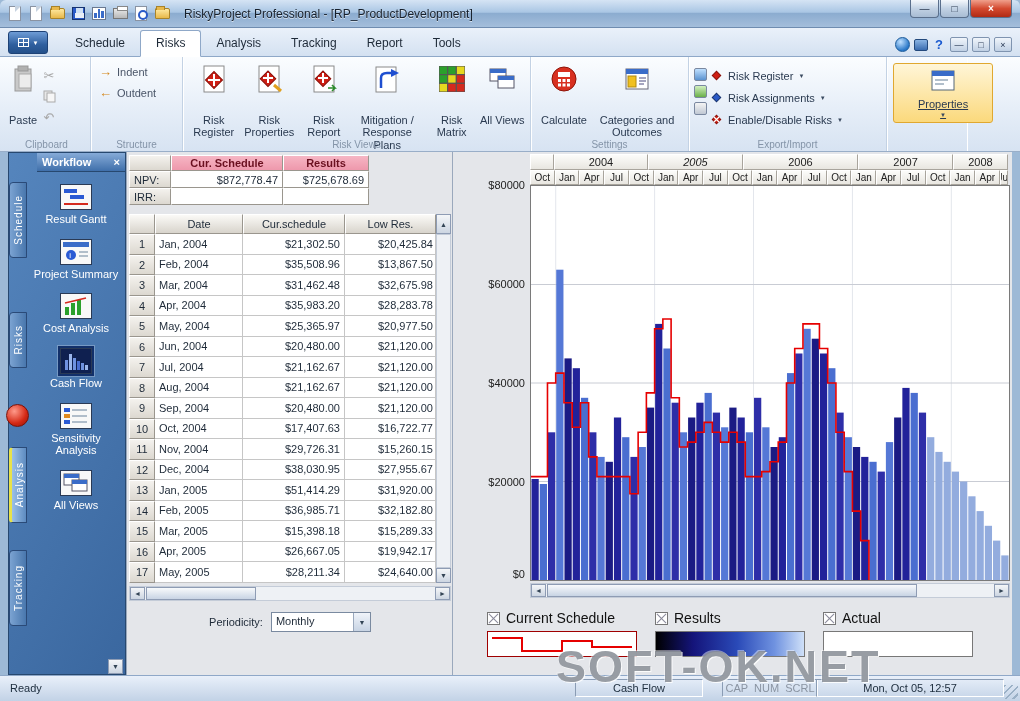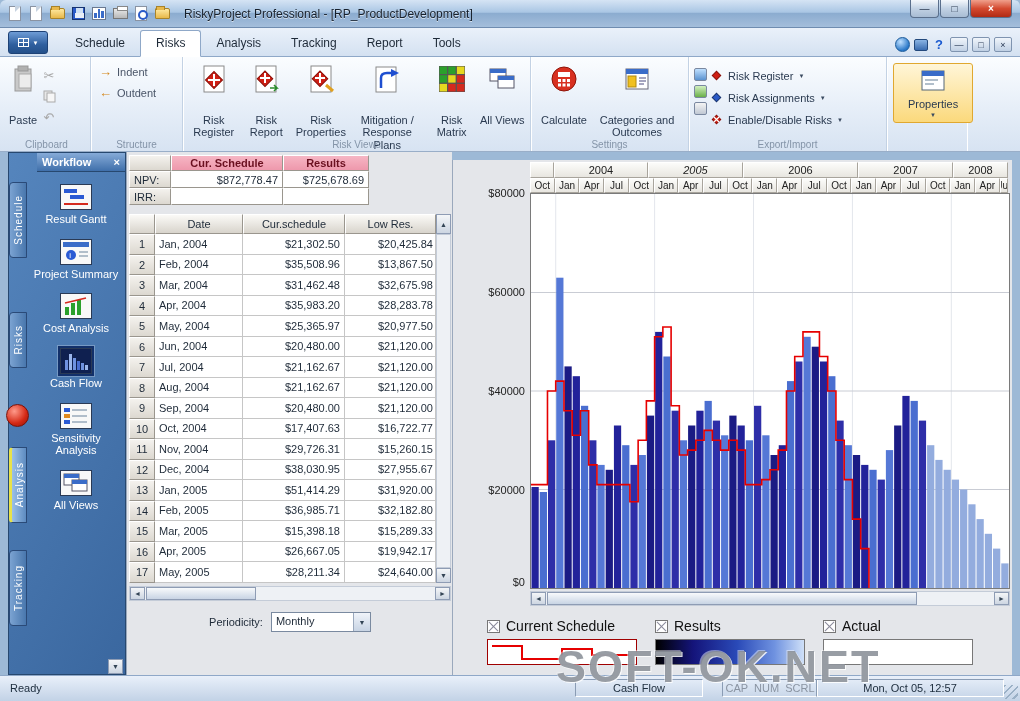--- a/index.html
+++ b/index.html
@@ -64,22 +64,22 @@
   .bigbtn .bicon { height:30px; display:flex; align-items:center; justify-content:center; }
   .mini-col { display:flex; flex-direction:column; gap:5px; padding:6px 2px; }
   .mini-ic { width:16px; height:16px; display:flex; align-items:center; justify-content:center; color:#a8a8a8; font-size:13px; }
   .small-row { display:flex; align-items:center; gap:5px; height:21px; font-size:11px; color:#4a5568; padding:0 4px; }
   .arrow-ind { color:#d4881e; font-weight:bold; font-size:13px; }
   .exp-rows { display:flex; flex-direction:column; gap:3px; padding-top:5px; }
   .exp-row { display:flex; align-items:center; gap:5px; height:19px; font-size:11px; color:#2a3a50; }
   .exp-caret { font-size:6px; color:#3a4a60; }
   .exp-icons { display:flex; flex-direction:column; gap:4px; padding:7px 3px 0 1px; }
   .tiny-ic { width:13px; height:13px; border:1px solid #7a88a0; border-radius:2px; }
-  .props-btn { display:flex; flex-direction:column; align-items:center; gap:2px; padding:4px 14px; margin:2px;
-    background:linear-gradient(#fff6d8,#fbd97c); border:1px solid #e0a830; border-radius:3px; font-size:11px; color:#2a3a50; }
+  .props-btn { display:flex; flex-direction:column; align-items:center; gap:2px; padding:4px 24px; margin:2px;
+    background:linear-gradient(#fff6d8,#fbd97c); border:1px solid #e0a830; border-radius:3px; font-size:11px; color:#2a3a50;text-decoration:underline; }
 
   
   .workflow { position:absolute; left:8px; top:152px; width:118px; height:523px;
     background:linear-gradient(120deg,#5585bd,#3a679f); border:1px solid #27486f; }
   .wf-header { height:18px; background:linear-gradient(#86abd8,#3f6faa); color:#fff; font-weight:bold; font-size:11px;
     display:flex; align-items:center; padding:9px 5px; border-bottom:1px solid #27486f;margin-left:28px; }
   .wf-close { margin-left:auto; font-size:11px; color:#fff; }
   .wf-body { position:relative; height:504px; display:flex; }
   .wf-tabs { width:18px; position:relative; }
   .wf-tab { position:absolute; left:0; width:18px; background:linear-gradient(to right,#7ba3d2,#4977ad);
@@ -129,21 +129,21 @@
   .hscroll { position:absolute; left:2px; top:434px; width:322px; height:15px; display:flex; background:#eef1f5; border:1px solid #c4ccd8; }
   .sb-thumb { background:linear-gradient(#f8fafc,#c8d4e4); border:1px solid #8e9cb4; height:13px; }
   .hthumb1 { width:110px; margin-left:1px; }
 
   .periodicity { position:absolute; left:0; top:460px; width:326px; display:flex; align-items:center; justify-content:center; gap:8px; font-size:11px; }
   .combo { width:100px; height:20px; border:1px solid #7a8aa0; background:#fff; display:flex; }
   .combo-text { flex:1; font-size:11px; padding:2px 4px; }
   .combo-btn { width:17px; background:linear-gradient(#f0f4fa,#c8d4e4); border-left:1px solid #9aa8bc; display:flex; align-items:center; justify-content:center; font-size:7px; color:#345; }
 
   
-  .chart-panel { position:absolute; left:452px; top:152px; width:560px; height:523px; background:#e4e6ea; border-left:1px solid #9aa8bc;margin-top:8px; }
+  .chart-panel { position:absolute; left:452px; top:152px; width:560px; height:523px; background:#e4e6ea; border-left:1px solid #9aa8bc; }
   .timeline { position:absolute; left:77px; top:2px; width:478px; }
   .tl-row { display:flex; }
   .tl-cell { background:linear-gradient(#fcfcfa,#e8e6e0); border:1px solid #a8a49c; border-top-color:#fff; border-left-color:#fff;
     display:flex; align-items:center; justify-content:center; color:#222; overflow:hidden; }
   .tl-year { height:16px; font-size:11px; }
   .tl-month { height:15px; font-size:10px; }
   .ylab { position:absolute; left:2px; width:70px; text-align:right; font-size:11px; color:#222; }
   .yl0 { top:27px; } .yl1 { top:126px; } .yl2 { top:225px; } .yl3 { top:324px; } .yl4 { top:416px; }
   .plot { position:absolute; left:77px; top:33px; width:480px; height:396px; background:#fff; border:1px solid #7a7a7a; }
   .chart-hscroll { position:absolute; left:77px; top:431px; width:480px; height:15px; display:flex; background:#eef1f5; border:1px solid #c4ccd8; }
@@ -281,41 +281,41 @@
       <div class="bigbtn" style="width:54px">
         <span class="bicon">
           <svg width="30" height="30">
               <rect x="5" y="2" width="20" height="26" fill="#fff" stroke="#8a8a8a"></rect>
               <rect x="9" y="10" width="12" height="12" fill="#cf1f14" stroke="#8a0f08" transform="rotate(45 15 16)"></rect>
               <path d="M15 10 V22 M9 16 H21" stroke="#fff" stroke-width="2"></path>
             </svg>
         </span>
         <span>Risk Register</span>
       </div>
+      <div class="bigbtn" style="width:58px">
+        <span class="bicon">
+          <svg width="30" height="30">
+              <rect x="5" y="2" width="20" height="26" fill="#fff" stroke="#8a8a8a"></rect>
+              <rect x="9" y="9" width="11" height="11" fill="#cf1f14" stroke="#8a0f08" transform="rotate(45 14 14)"></rect>
+              <path d="M14 9 V19 M9 14 H19" stroke="#fff" stroke-width="2"></path>
+              <path d="M20 21 L27 27" stroke="#e0a020" stroke-width="3"></path>
+            </svg>
+        </span>
+        <span>Risk Properties</span>
+      </div>
       <div class="bigbtn" style="width:52px">
         <span class="bicon">
           <svg width="30" height="30">
               <rect x="5" y="2" width="20" height="26" fill="#fff" stroke="#8a8a8a"></rect>
               <rect x="9" y="9" width="11" height="11" fill="#cf1f14" stroke="#8a0f08" transform="rotate(45 14 14)"></rect>
               <path d="M14 9 V19 M9 14 H19" stroke="#fff" stroke-width="2"></path>
               <path d="M19 24 h7 l-3 -3 M26 24 l-3 3" stroke="#2a8a2a" stroke-width="1.6" fill="none"></path>
             </svg>
         </span>
         <span>Risk Report</span>
-      </div>
-      <div class="bigbtn" style="width:58px">
-        <span class="bicon">
-          <svg width="30" height="30">
-              <rect x="5" y="2" width="20" height="26" fill="#fff" stroke="#8a8a8a"></rect>
-              <rect x="9" y="9" width="11" height="11" fill="#cf1f14" stroke="#8a0f08" transform="rotate(45 14 14)"></rect>
-              <path d="M14 9 V19 M9 14 H19" stroke="#fff" stroke-width="2"></path>
-              <path d="M20 21 L27 27" stroke="#e0a020" stroke-width="3"></path>
-            </svg>
-        </span>
-        <span>Risk Properties</span>
       </div>
       <div class="bigbtn" style="width:76px">
         <span class="bicon">
           <svg width="30" height="30">
               <rect x="4" y="3" width="20" height="25" fill="#fff" stroke="#8a8a8a"></rect>
               <path d="M9 24 V14 Q9 9 15 9 H20" fill="none" stroke="#1f4fd0" stroke-width="2.5"></path>
               <path d="M19 5 L27 9 L19 13 Z" fill="#1f4fd0"></path>
             </svg>
         </span>
         <span>Mitigation / Response Plans</span>

